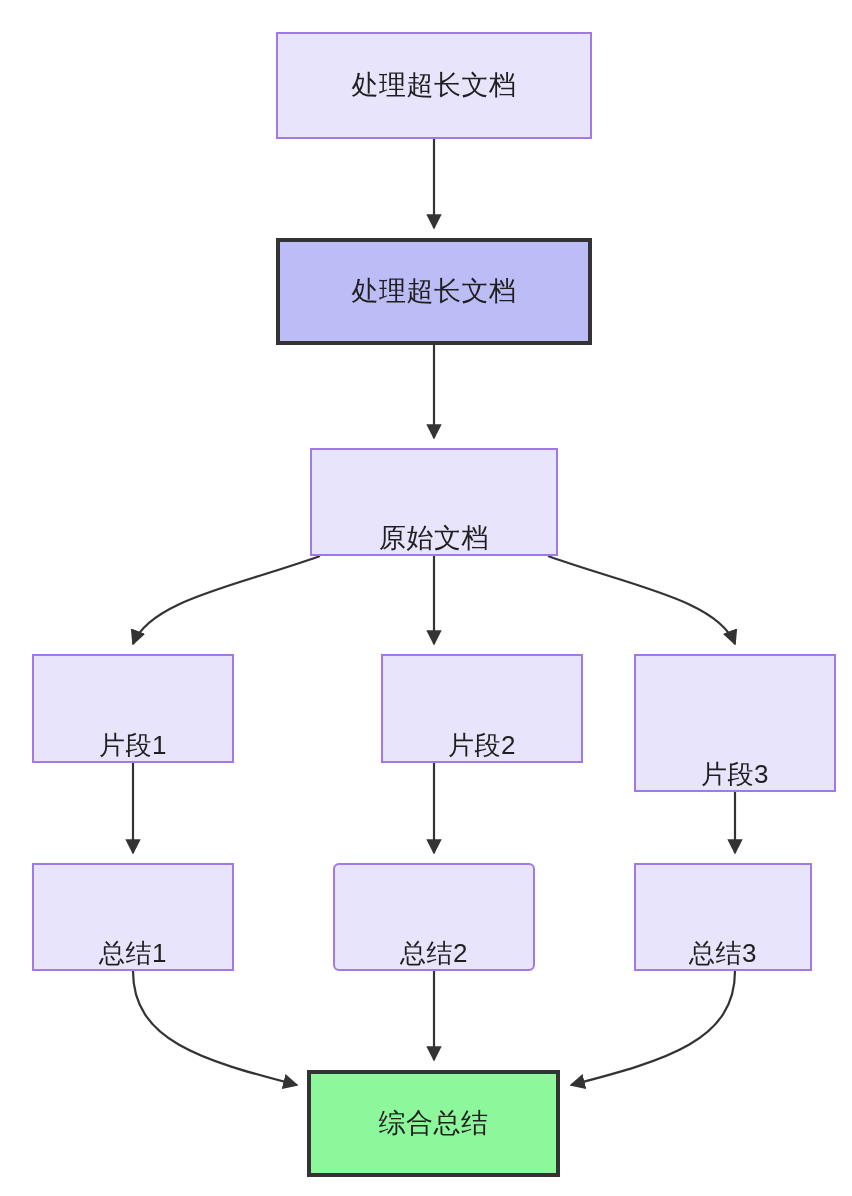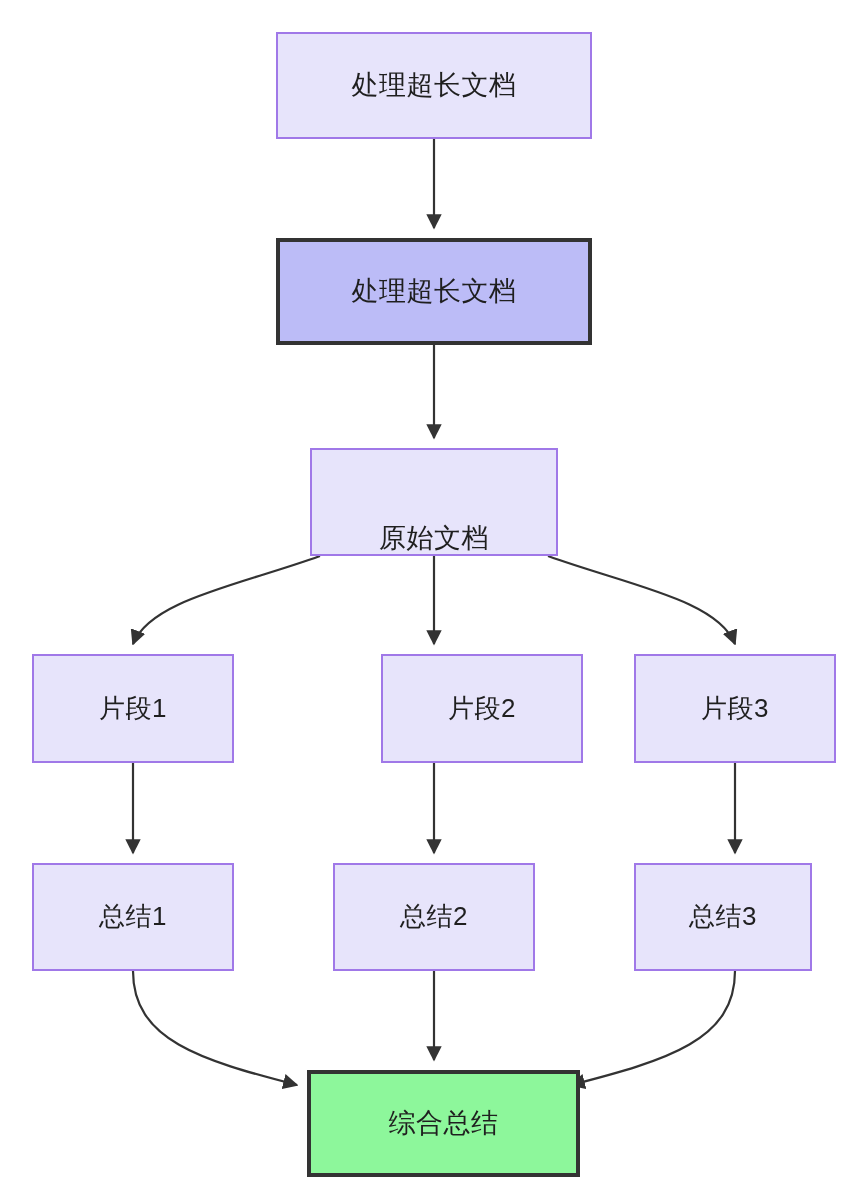--- a/index.html
+++ b/index.html
@@ -64,21 +64,21 @@
     border: 4px solid #333333;
     font-size: 27px;
   }
 
   .node-label {
     display: block;
     line-height: 1.2;
   }
 
   
-  .node.compact { font-size: 26px; }
+  .node.compact { font-size: 26px; align-items: flex-end; }
 </style>
 </head>
 <body>
 
 <div id="diagram-root">
 
   <svg id="edge-layer" viewBox="0 0 852 1196" width="852" height="1196" xmlns="http://www.w3.org/2000/svg">
     <defs>
       <marker id="arrow" viewBox="0 0 10 10" refX="9" refY="5" markerWidth="7" markerHeight="7" orient="auto-start-reverse">
         <path d="M 0 0 L 10 5 L 0 10 z" fill="#333333"></path>
@@ -121,33 +121,33 @@
   </div>
 
   <div class="node node-default compact" style="left:32px; top:654px; width:202px; height:109px;">
     <span class="node-label">片段1</span>
   </div>
 
   <div class="node node-default compact" style="left:333px; top:654px; width:202px; height:109px;margin-left:48px;">
     <span class="node-label">片段2</span>
   </div>
 
-  <div class="node node-default compact" style="left:634px; top:654px; width:202px; height:109px;">
+  <div class="node node-default compact" style="left:634px; top:654px; width:202px; height:138px;">
     <span class="node-label">片段3</span>
   </div>
 
   <div class="node node-default compact" style="left:32px; top:863px; width:202px; height:108px;">
     <span class="node-label">总结1</span>
   </div>
 
-  <div class="node node-default compact" style="left:333px; top:863px; width:202px; height:108px;">
+  <div class="node node-default compact" style="left:333px; top:863px; width:202px; height:108px;border-radius:6px;">
     <span class="node-label">总结2</span>
   </div>
 
   <div class="node node-default compact" style="left:634px; top:863px; width:178px; height:108px;">
     <span class="node-label">总结3</span>
   </div>
 
-  <div class="node node-result" style="left:307px; top:1070px; width:273px; height:107px;">
+  <div class="node node-result" style="left:307px; top:1070px; width:253px; height:107px;">
     <span class="node-label">综合总结</span>
   </div>
 
 </div>
 
 </body></html>

